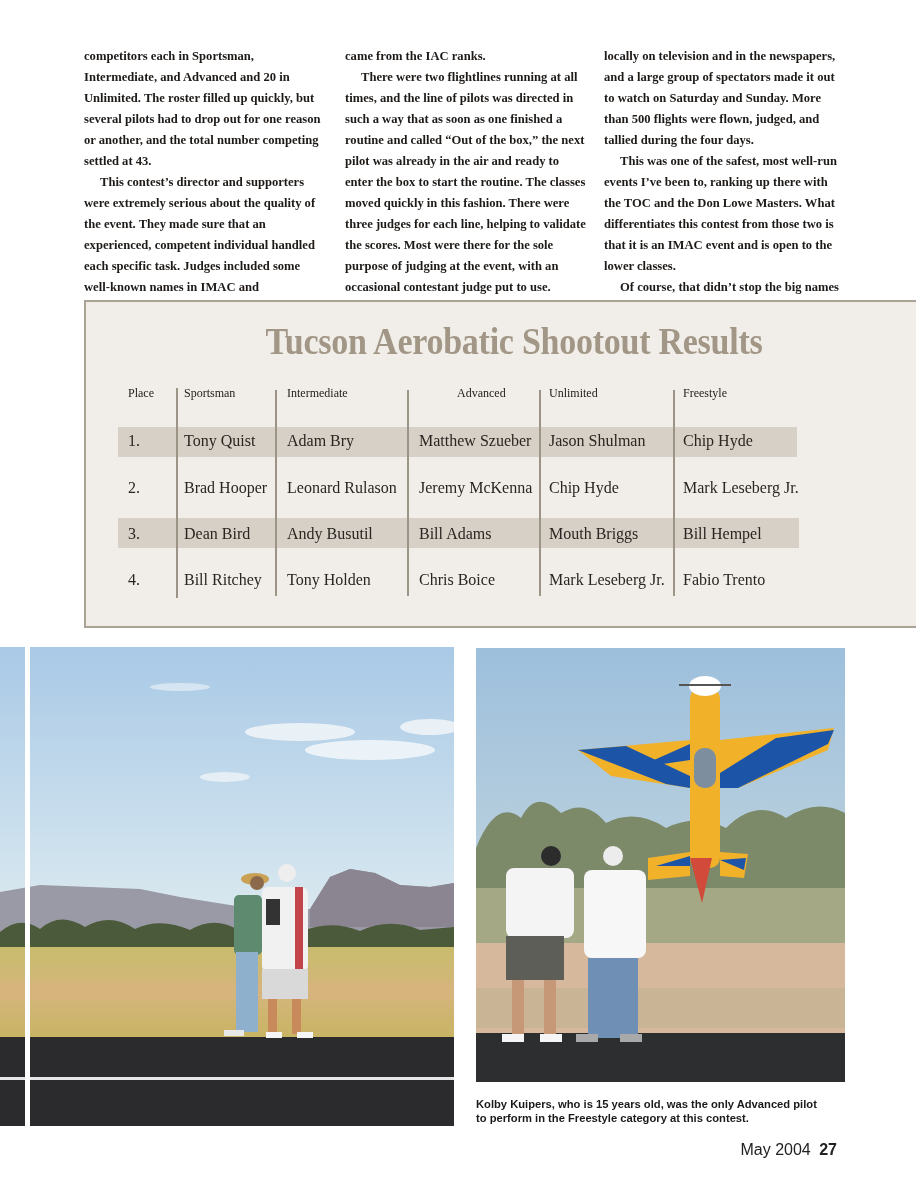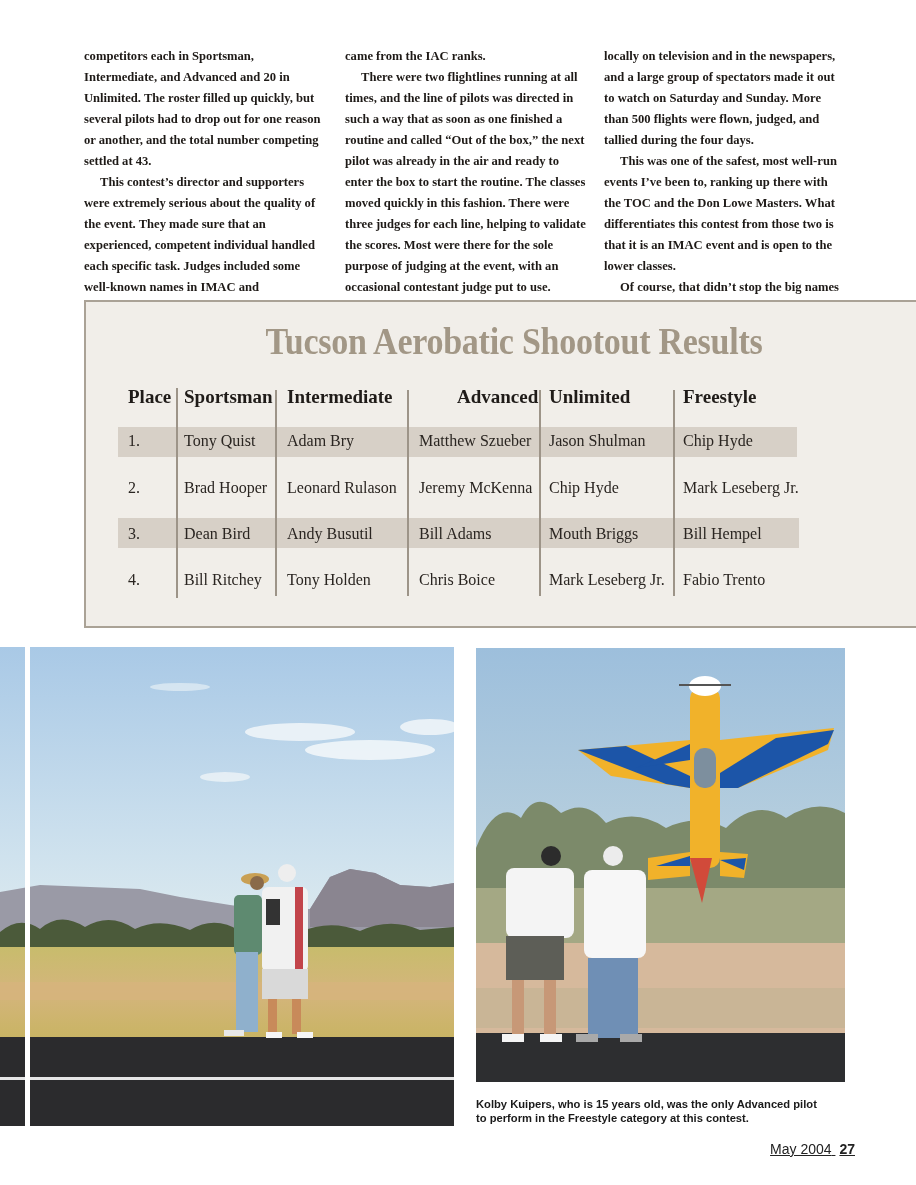--- a/index.html
+++ b/index.html
@@ -15,33 +15,33 @@
 
   
   #results-box { position: absolute; left: 84px; top: 300px; width: 860px; height: 328px;
     background: #f1eee9; border: 2px solid #aaa296; }
   #results-title { position: absolute; left: 0; right: 0; top: 18px; text-align: center;
     font-family: "Liberation Serif", "DejaVu Serif", serif; font-weight: bold; font-size: 37px;
     color: #a29786; letter-spacing: -0.3px; transform: scaleX(0.92); }
   .band { position: absolute; left: 32px; height: 30px; background: #d7d0c7; }
   .vline { position: absolute; width: 1.5px; background: #9d9488; }
   .cell { position: absolute; font-size: 16px; color: #2a2521; white-space: nowrap; }
-  .hcell { position: absolute; font-size: 19px; font-weight: bold; color: #1f1b18; white-space: nowrap; }
+  .hcell { position: absolute; font-size: 12px; font-weight: normal; color: #1f1b18; white-space: nowrap; }
 
   
   .photo { position: absolute; overflow: hidden; }
   #photo-left { left: 0; top: 647px; width: 454px; height: 479px; }
   #photo-right { left: 476px; top: 648px; width: 369px; height: 434px; }
   .gutter { position: absolute; background: #ffffff; }
 
   #caption { position: absolute; left: 476px; top: 1097px; width: 380px;
     font-family: "Liberation Sans", "DejaVu Sans", sans-serif; font-weight: bold;
     font-size: 11.2px; line-height: 14.4px; color: #1a1a1a; }
-  #footer { position: absolute; right: 61px; top: 1141px;
-    font-family: "Liberation Sans", "DejaVu Sans", sans-serif; font-size: 14px; color: #222; text-decoration: underline; }
+  #footer { position: absolute; right: 79px; top: 1141px;
+    font-family: "Liberation Sans", "DejaVu Sans", sans-serif; font-size: 16px; color: #222; }
   #footer .pg { font-weight: bold; margin-left: 4px; }
 </style>
 </head>
 <body>
 
 <div id="col1" class="col">
   <p>competitors each in Sportsman, Intermediate, and Advanced and 20 in Unlimited. The roster filled up quickly, but several pilots had to drop out for one reason or another, and the total number competing settled at 43.</p>
   <p class="indent">This contest’s director and supporters were extremely serious about the quality of the event. They made sure that an experienced, competent individual handled each specific task. Judges included some well-known names in IMAC and International Aerobatic Club (IAC) full-scale aerobatics, and they came from as far away as Germany to work at the event. Even the line bosses were experienced and also</p>
 </div>
 <div id="col2" class="col">

